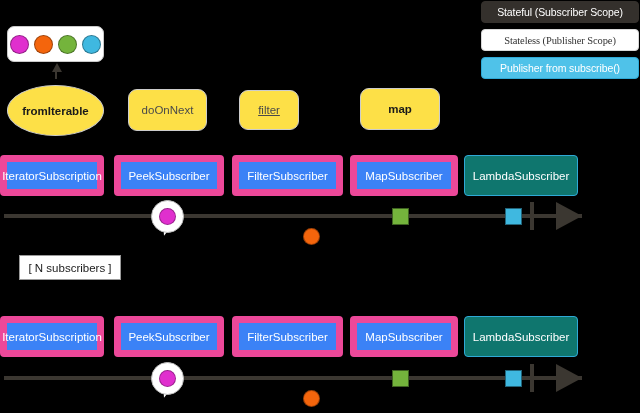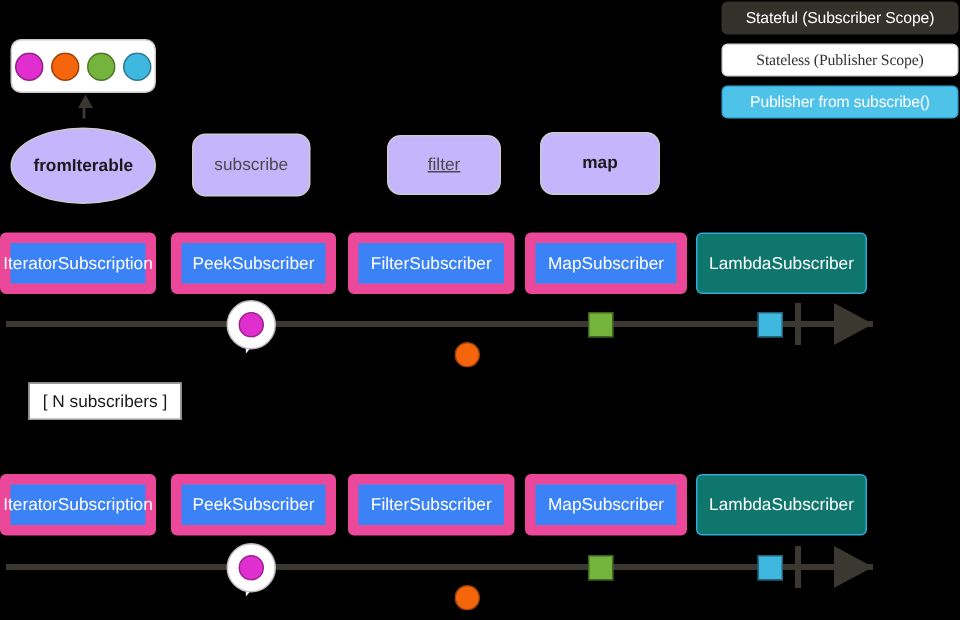--- a/index.html
+++ b/index.html
@@ -92,21 +92,21 @@
     top: 71px;
     width: 2px;
     height: 8px;
     background: #3b3731;
   }
 
   
   .op {
     position: absolute;
     box-sizing: border-box;
-    background: #c4b5fd;
+    background: #fde047;
     border: 1px solid #cccccc;
     display: flex;
     align-items: center;
     justify-content: center;
     font-size: 11.5px;
     color: #4a4a4a;
     white-space: nowrap;
   }
   .op-ellipse {
     border-radius: 50%;
@@ -248,23 +248,23 @@
     <span class="marble" style="background:#74b43c"></span>
     <span class="marble" style="background:#3fb8e0"></span>
   </div>
   <div class="up-arrow-stem"></div>
   <div class="up-arrow"></div>
 
   <div class="op op-ellipse" style="left:7px; top:85px; width:97px; height:51px;">
     <span>fromIterable</span>
   </div>
   <div class="op op-rect" style="left:128px; top:89px; width:79px; height:42px;">
-    <span>subscribe</span>
-  </div>
-  <div class="op op-rect" style="left:258px; top:90px; width:76px; height:40px;text-decoration:underline;">
+    <span>doOnNext</span>
+  </div>
+  <div class="op op-rect" style="left:239px; top:90px; width:60px; height:40px;text-decoration:underline;">
     <span>filter</span>
   </div>
   <div class="op op-rect op-bold" style="left:360px; top:88px; width:80px; height:42px;">
     <span>map</span>
   </div>
 
   <div class="sub-box sub-dark" style="left:0px; top:155px; width:104px;">
     <span>IteratorSubscription</span>
   </div>
   <div class="sub-box sub-dark" style="left:114px; top:155px; width:110px;">

